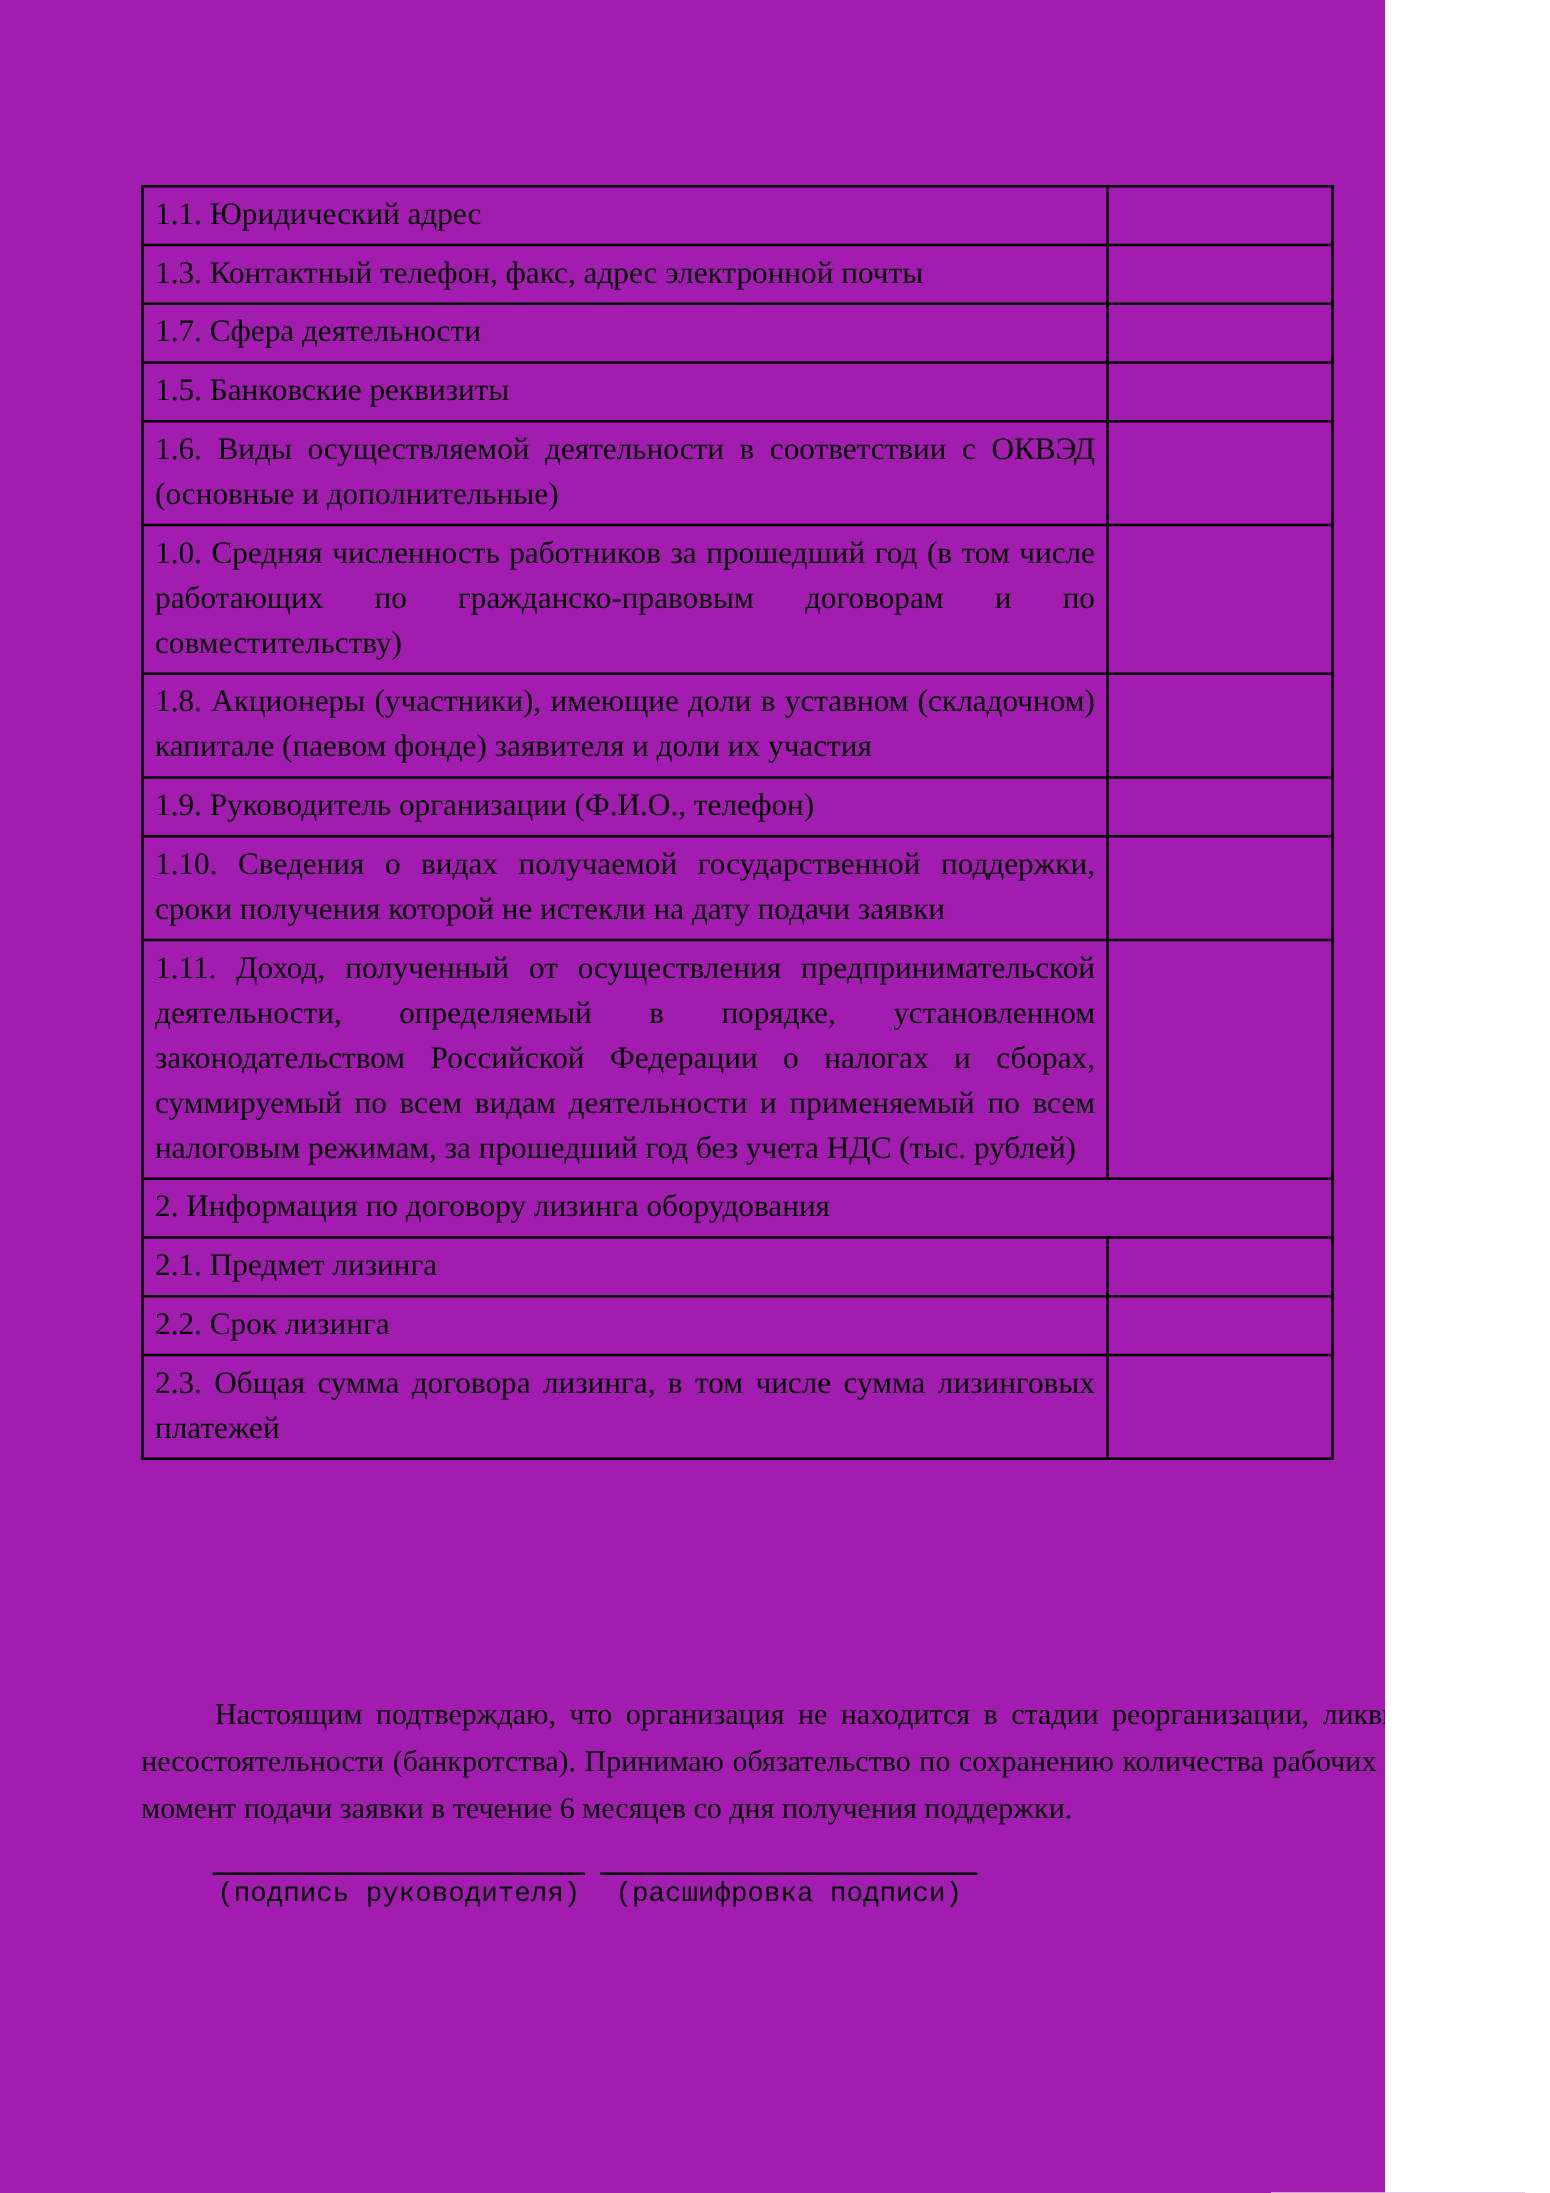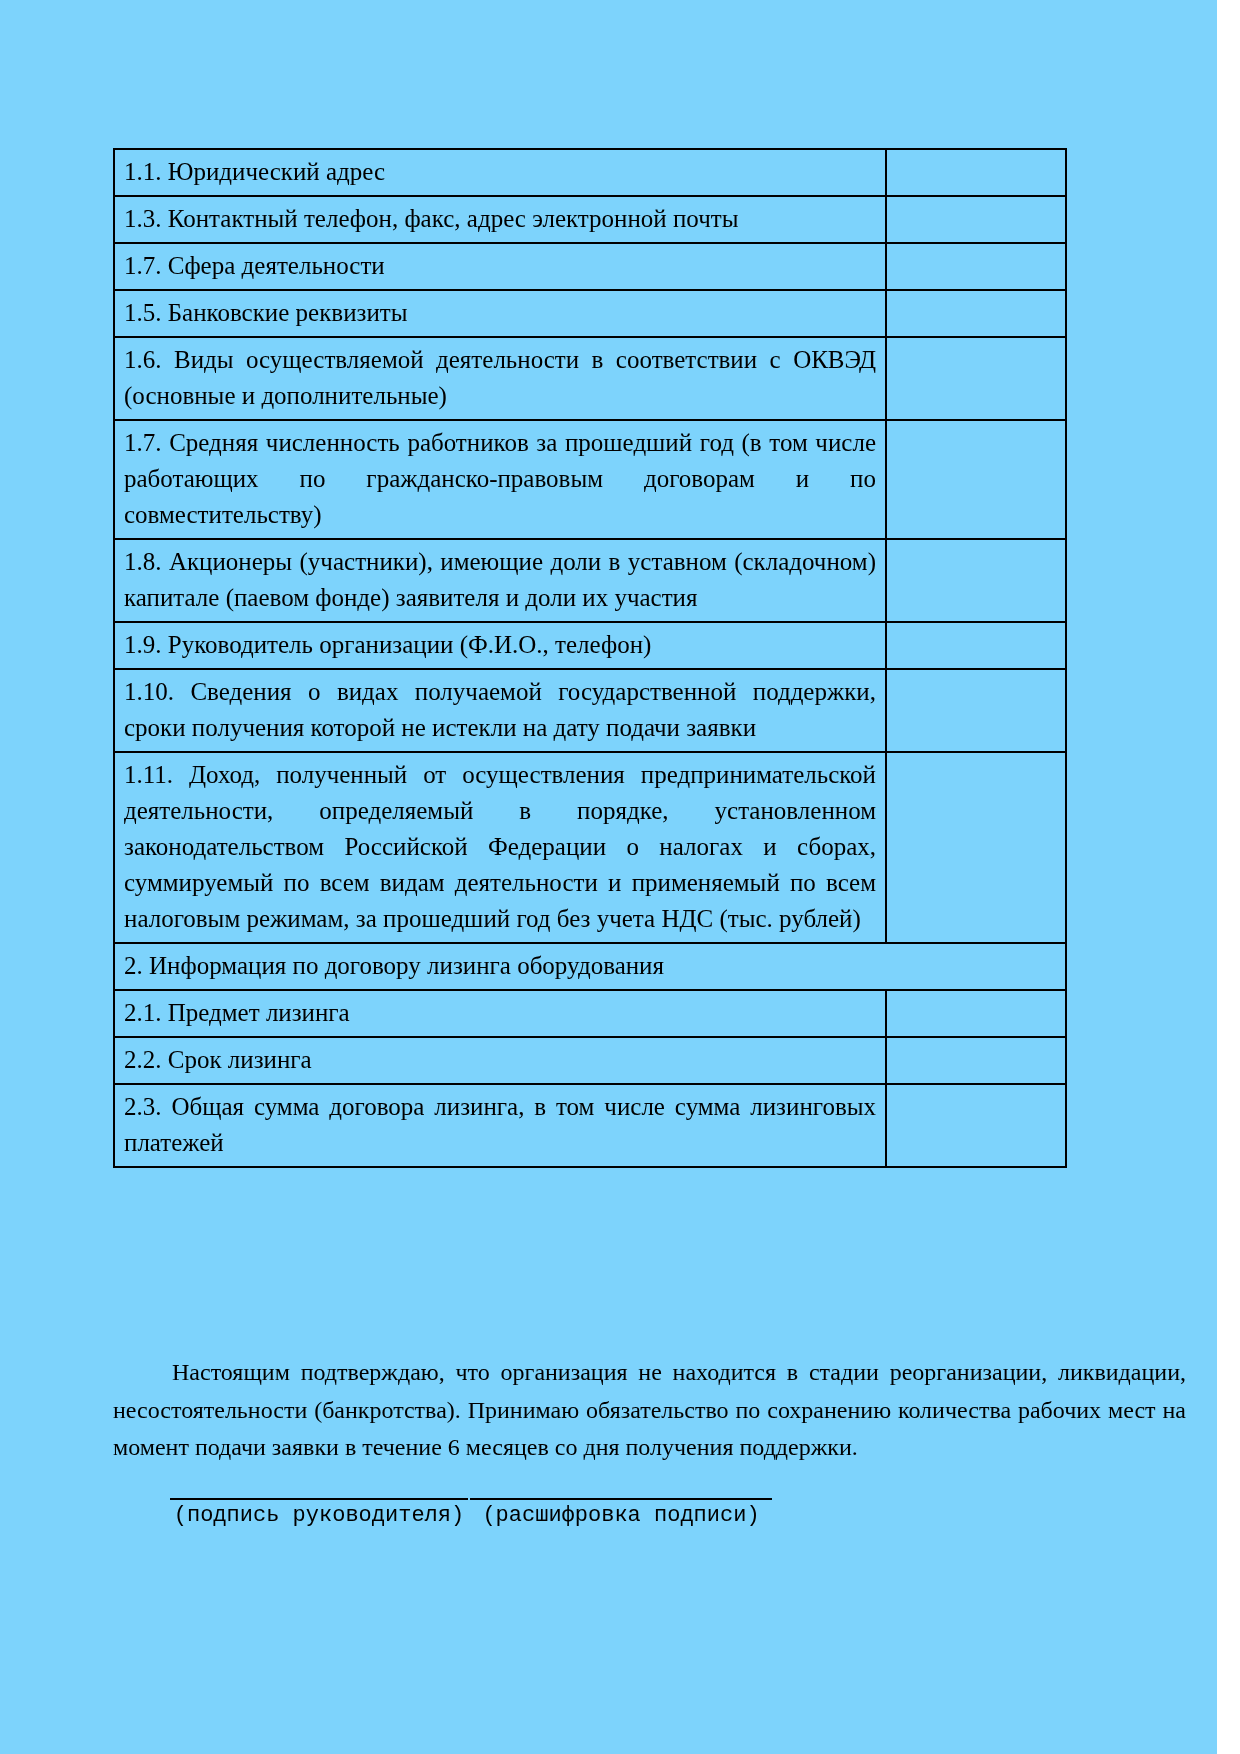--- a/index.html
+++ b/index.html
@@ -2,23 +2,23 @@
 <html><head>
 <meta charset="utf-8">
 <style>
   html, body {
     margin: 0;
     padding: 0;
     background: #ffffff;
   }
   .page {
     position: relative;
-    width: 1217px;
+    width: 1108px;
     height: 1754px;
-    background: #7dd3fc;
+    background: #a21caf;
     color: #000000;
     font-family: "Liberation Serif", serif;
     overflow: hidden;
   }
   table.form-table {
     position: absolute;
     left: 113px;
     top: 148px;
     width: 952px;
     border-collapse: collapse;
@@ -47,21 +47,21 @@
     font-size: 24px;
     line-height: 37.5px;
     text-align: justify;
     text-indent: 59px;
   }
   .signature-row {
     position: absolute;
     left: 170px;
     top: 1472px;
     display: flex;
-    gap: 2px;
+    gap: 12px;
   }
   .sig-col-1 { width: 298px; }
   .sig-col-2 { width: 302px; }
   .sig-line {
     height: 26px;
     border-bottom: 2px solid #000000;
   }
   .sig-label {
     font-family: "Liberation Mono", monospace;
     font-size: 22px;
@@ -96,21 +96,21 @@
         </tr>
         <tr>
           <td class="label-cell">1.5. Банковские реквизиты</td>
           <td class="value-cell"></td>
         </tr>
         <tr>
           <td class="label-cell">1.6. Виды осуществляемой деятельности в соответствии с ОКВЭД (основные и дополнительные)</td>
           <td class="value-cell"></td>
         </tr>
         <tr>
-          <td class="label-cell">1.7. Средняя численность работников за прошедший год (в том числе работающих по гражданско-правовым договорам и по совместительству)</td>
+          <td class="label-cell">1.0. Средняя численность работников за прошедший год (в том числе работающих по гражданско-правовым договорам и по совместительству)</td>
           <td class="value-cell"></td>
         </tr>
         <tr>
           <td class="label-cell">1.8. Акционеры (участники), имеющие доли в уставном (складочном) капитале (паевом фонде) заявителя и доли их участия</td>
           <td class="value-cell"></td>
         </tr>
         <tr>
           <td class="label-cell">1.9. Руководитель организации (Ф.И.О., телефон)</td>
           <td class="value-cell"></td>
         </tr>

